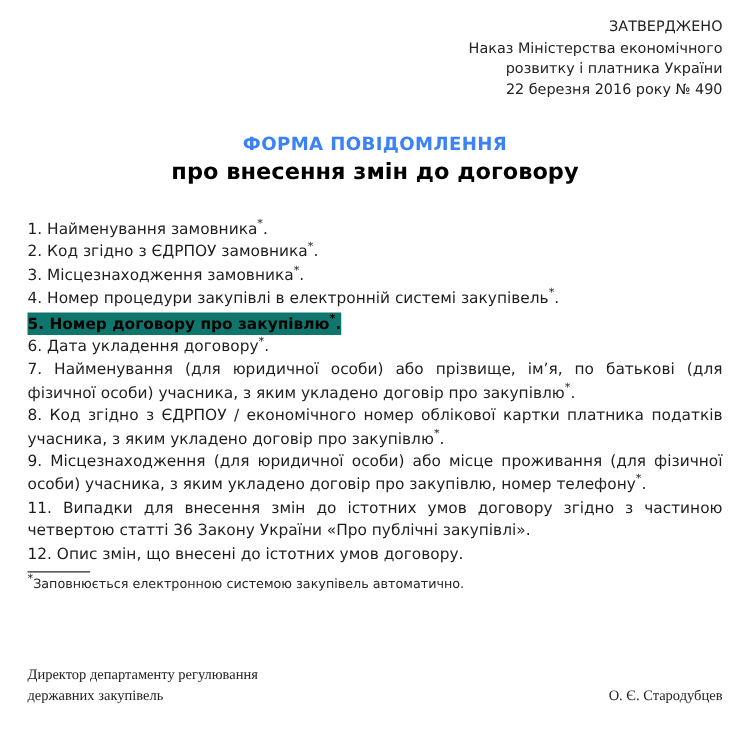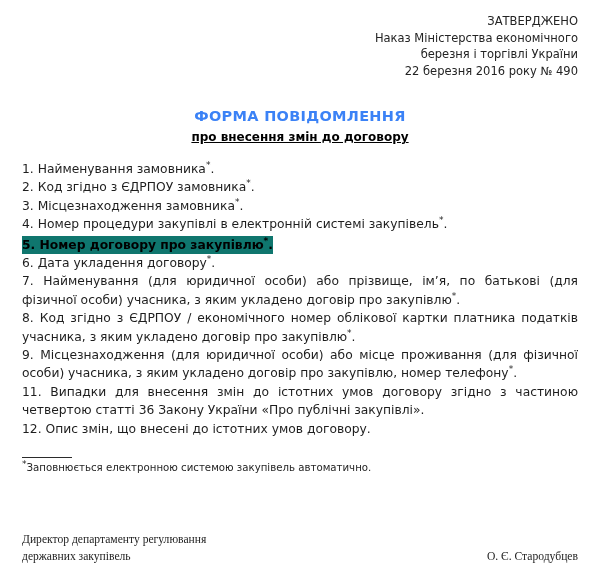--- a/index.html
+++ b/index.html
@@ -45,32 +45,31 @@
     text-align: center;
   }
   .title-main {
     font-size: 14.5px;
     font-weight: bold;
     letter-spacing: 0.3px;
     line-height: 19px;
     color: #3b82f6;
   }
   .title-sub {
-    font-size: 12px;
+    font-size: 18px;
     font-weight: bold;
     line-height: 19px;
     color: #000;
     margin-top: 2px;
-    text-decoration: underline;
   }
 
   
   .body-list {
     position: absolute;
-    top: 160px;
+    top: 174px;
     left: 22px;
     width: 556px;
   }
   .item {
     font-size: 12.3px;
     line-height: 18.4px;
     color: #1e1e1e;
     margin: 0;
     padding: 0;
   }
@@ -136,21 +135,21 @@
   }
 </style>
 </head>
 <body>
 
 <div class="page">
 
   <div class="approval">
     <div>ЗАТВЕРДЖЕНО</div>
     <div>Наказ Міністерства економічного</div>
-    <div>березня і торгівлі України</div>
+    <div>розвитку і платника України</div>
     <div>22 березня 2016 року № 490</div>
   </div>
 
   <div class="title-block">
     <div class="title-main">ФОРМА ПОВІДОМЛЕННЯ</div>
     <div class="title-sub">про внесення змін до договору</div>
   </div>
 
   <div class="body-list">
       <div class="item-row">

